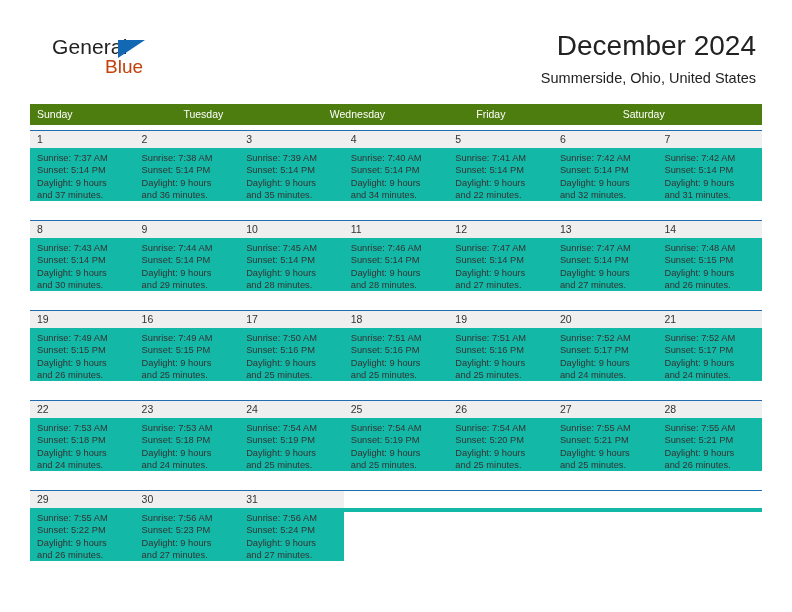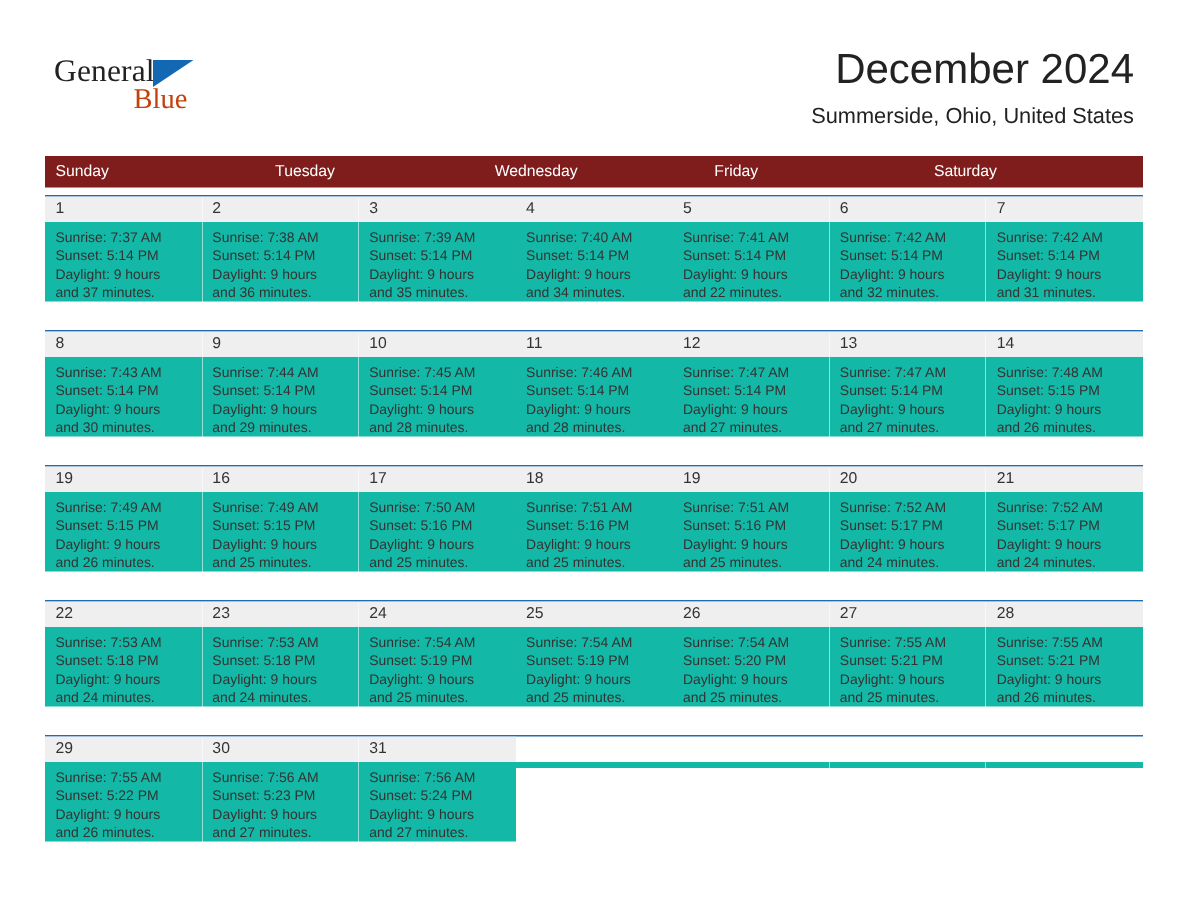--- a/index.html
+++ b/index.html
@@ -25,25 +25,24 @@
   .header {
     position: absolute;
     left: 0;
     top: 0;
     width: 792px;
     height: 104px;
   }
 
   .logo {
     position: absolute;
-    left: 36px;
+    left: 52px;
     top: 36px;
     width: 200px;
     height: 52px;
-    font-family: Liberation Serif, serif;
   }
   .logo-general {
     position: absolute;
     left: 0;
     top: 0;
     font-size: 21px;
     color: #222222;
     letter-spacing: 0.1px;
     line-height: 22px;
   }
@@ -90,21 +89,21 @@
     position: absolute;
     left: 30px;
     top: 104px;
     width: 732px;
   }
 
   .dow-row {
     display: flex;
     width: 732px;
     height: 21px;
-    background: #7f1d1d;
+    background: #4d7c0f;
   }
   .dow {
     flex: 1 1 0;
     box-sizing: border-box;
     padding-left: 7px;
     font-size: 10.5px;
     color: #ffffff;
     line-height: 21px;
     white-space: nowrap;
     overflow: hidden;

